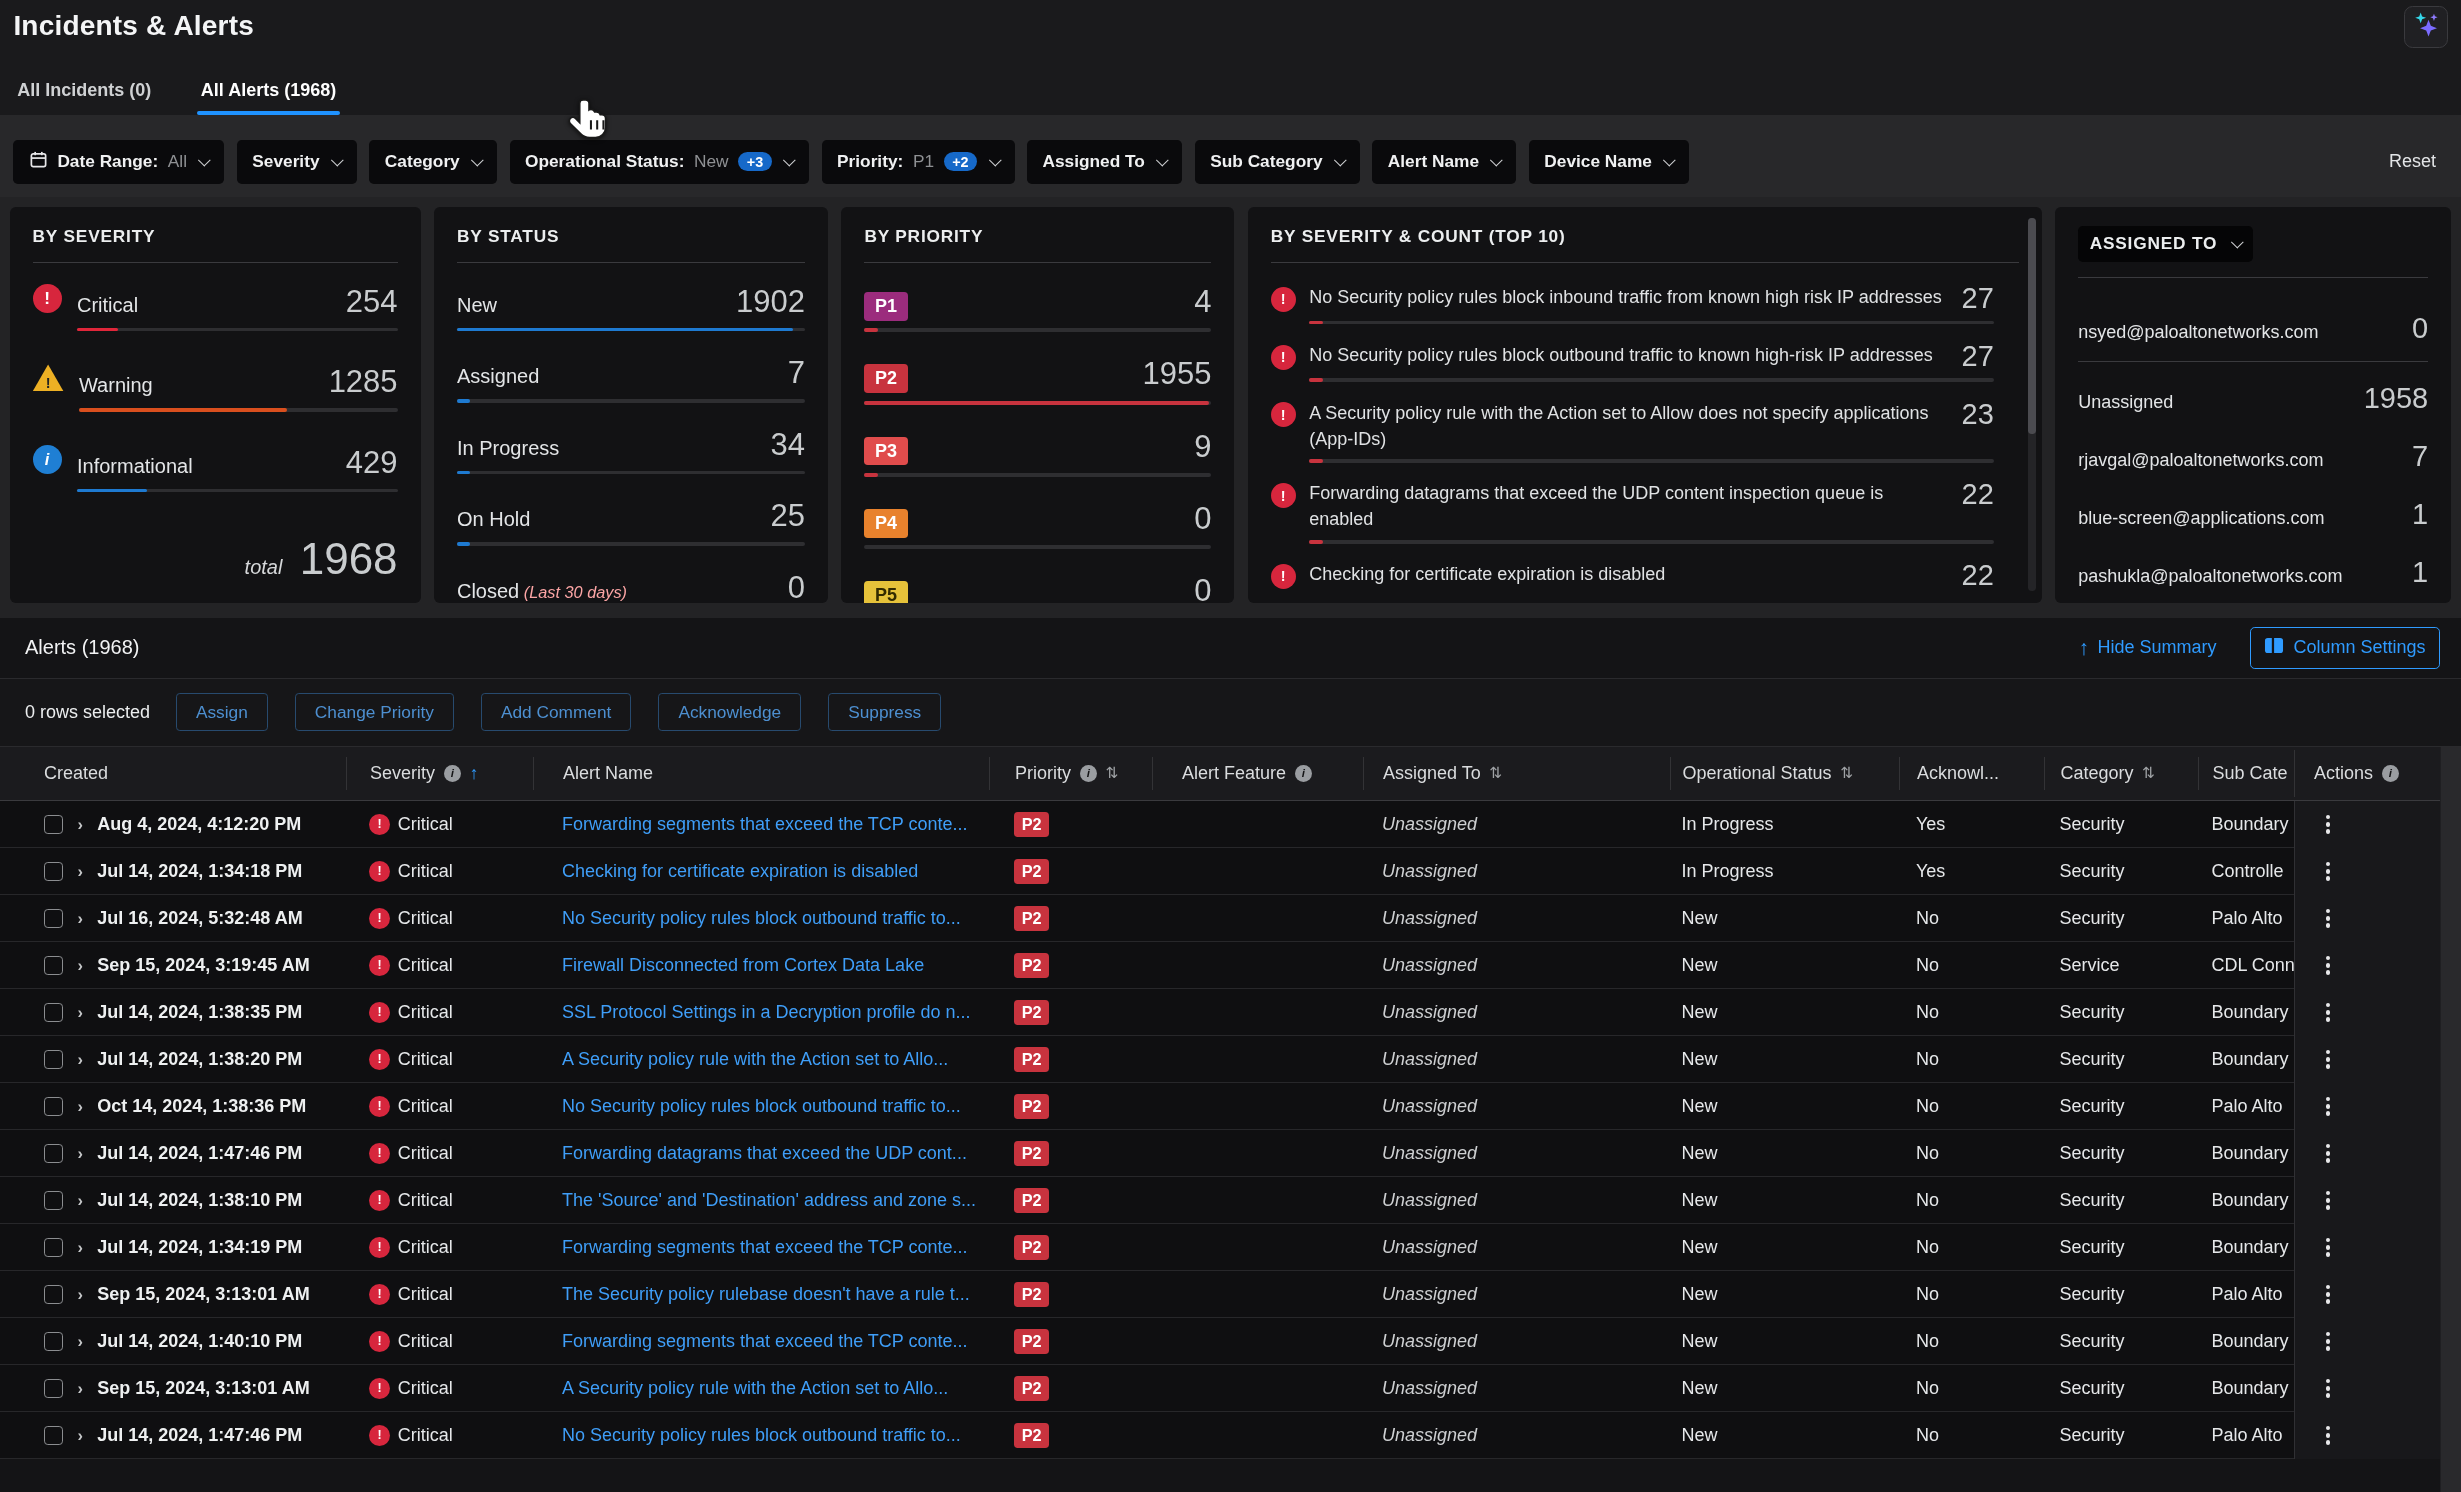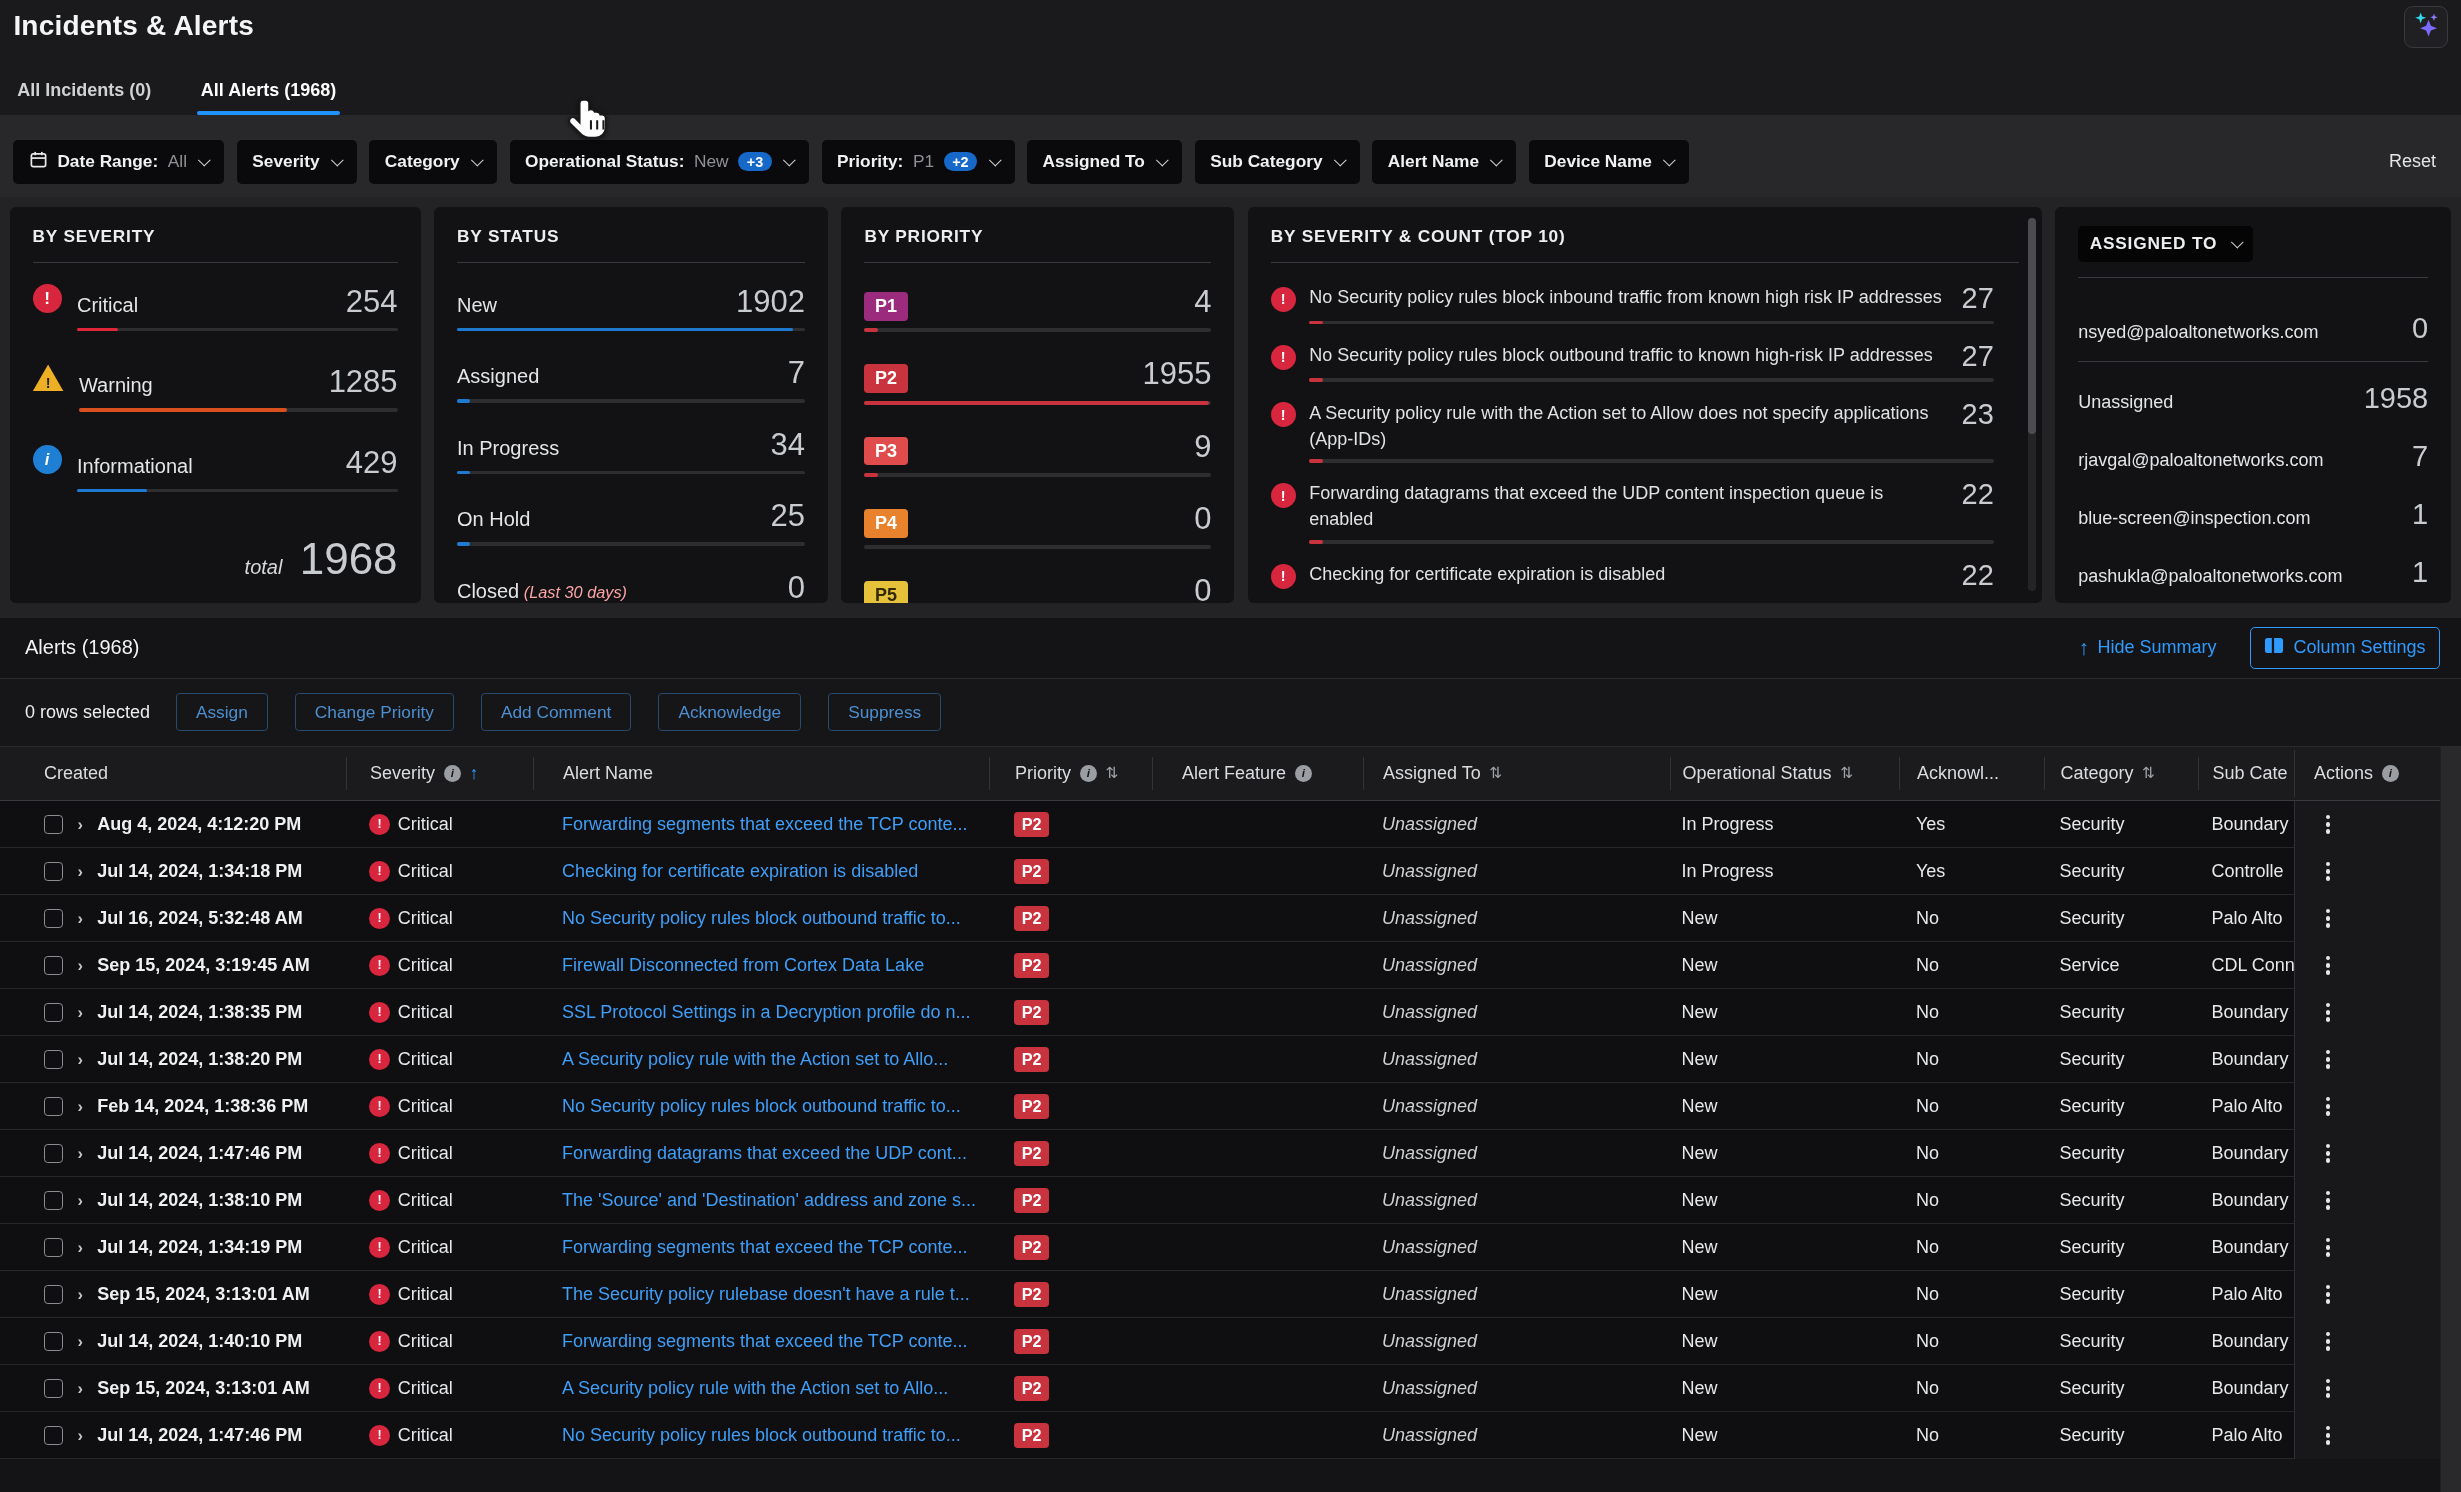--- a/index.html
+++ b/index.html
@@ -435,21 +435,21 @@
         <div class="as-sep"></div>
         <div class="as-row">
           <span class="lab">Unassigned</span>
           <span class="num">1958</span>
         </div>
         <div class="as-row">
           <span class="lab">rjavgal@paloaltonetworks.com</span>
           <span class="num">7</span>
         </div>
         <div class="as-row">
-          <span class="lab">blue-screen@inspection.com</span>
+          <span class="lab">blue-screen@applications.com</span>
           <span class="num">1</span>
         </div>
         <div class="as-row">
           <span class="lab">pashukla@paloaltonetworks.com</span>
           <span class="num">1</span>
         </div>
         <div class="as-row"></div>
       </div>
   </div>
 </div>
@@ -789,21 +789,21 @@
             <i></i>
             <i></i>
             <i></i>
           </span>
         </div>
       </div>
       <div class="tr">
         <div class="td c-created">
           <div class="checkbox"></div>
           <span class="row-chev">›</span>
-          <span class="created-txt">Feb 14, 2024, 1:38:36 PM</span>
+          <span class="created-txt">Oct 14, 2024, 1:38:36 PM</span>
         </div>
         <div class="td c-sev">
           <span class="icon-critical">
             <span>!</span>
           </span>
           <span>Critical</span>
         </div>
         <div class="td c-name">
           <span class="alert-link">No Security policy rules block outbound traffic to...</span>
         </div>

